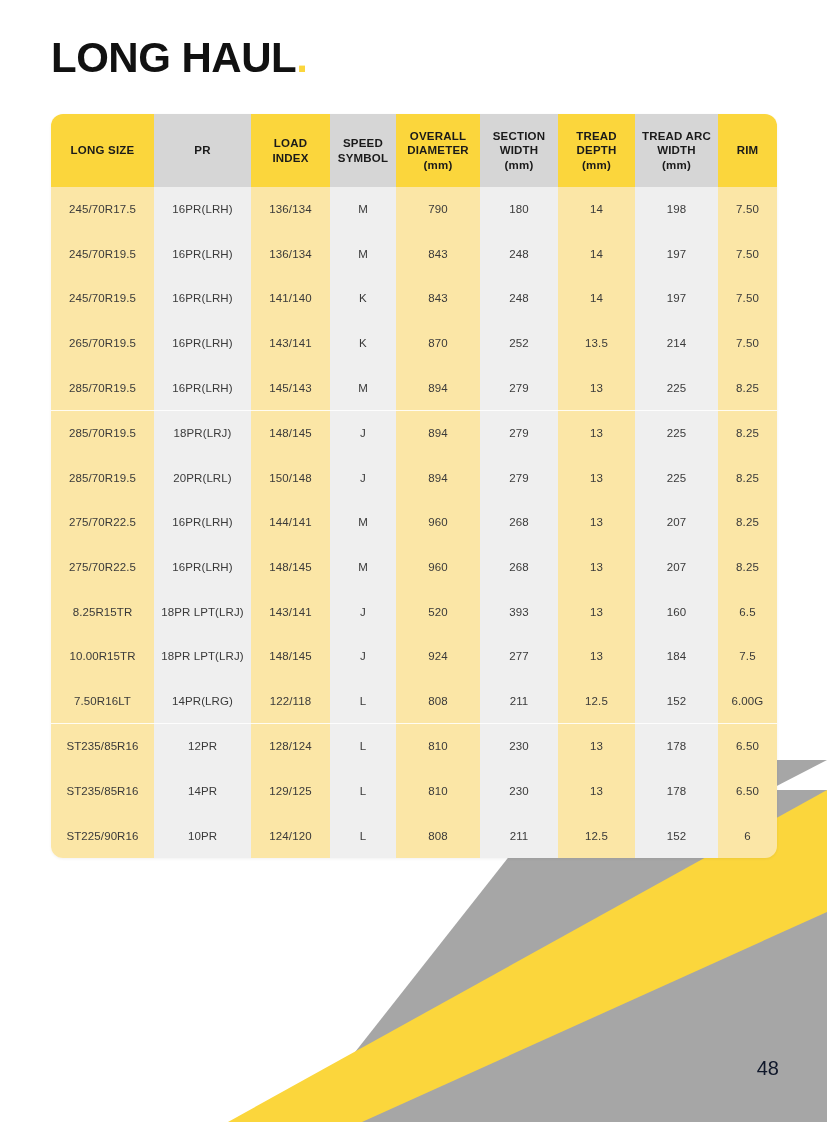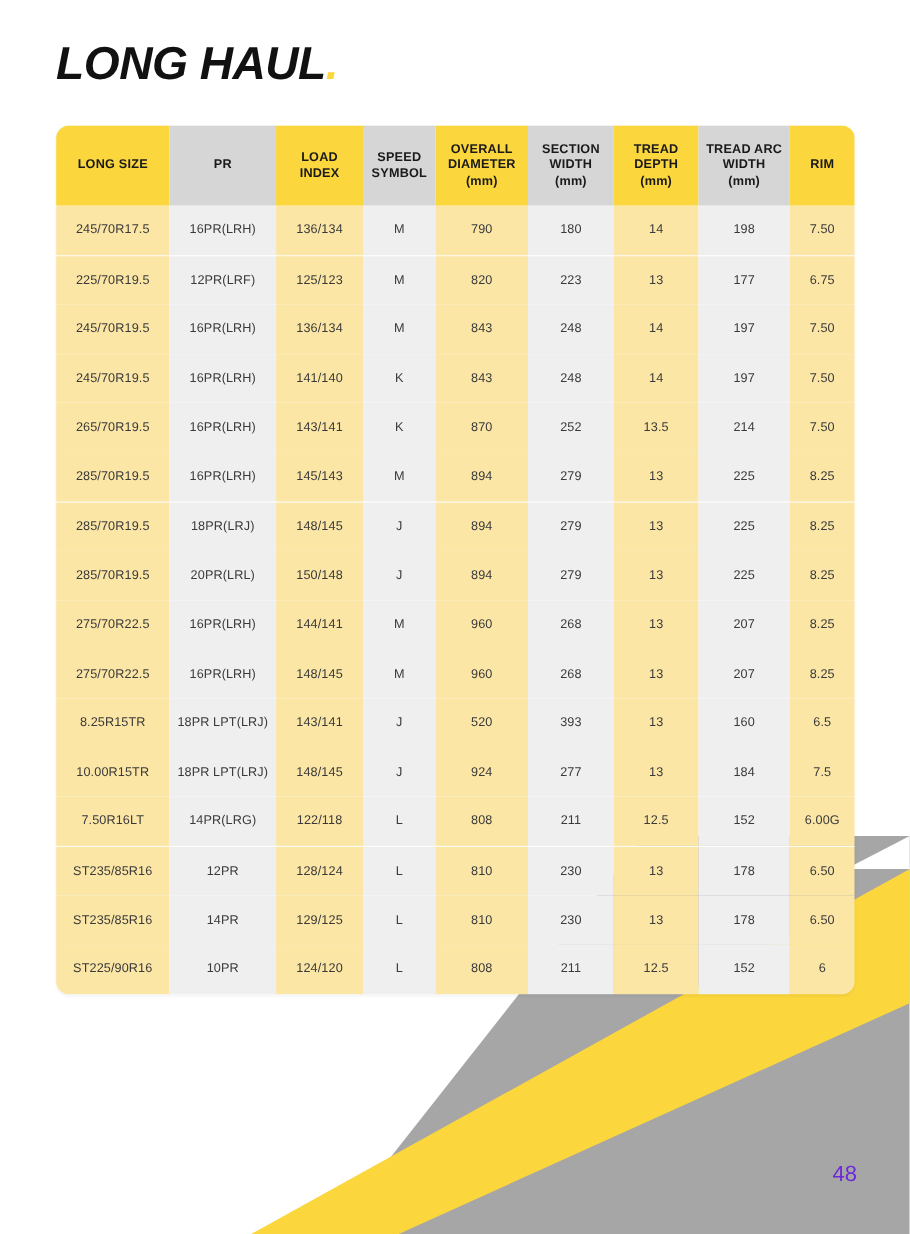--- a/index.html
+++ b/index.html
@@ -28,21 +28,20 @@
   #page-title {
     position: absolute;
     left: 51px;
     top: 34px;
     font-size: 42px;
     font-weight: bold;
     letter-spacing: -0.5px;
     color: #111111;
     z-index: 3;
     white-space: nowrap;
-    font-style: italic;
   }
   #page-title .dot {
     color: #FBD63C;
   }
 
   
   #tire-table-wrap {
     position: absolute;
     left: 51px;
     top: 114px;
@@ -89,21 +88,21 @@
   tbody tr.grp td {
     border-top: 1px solid rgba(255,255,255,0.85);
   }
 
   
   #page-number {
     position: absolute;
     right: 48px;
     top: 1057px;
     font-size: 20px;
-    color: #6d28d9;
+    color: #0f172a;
     z-index: 3;
   }
 </style>
 </head>
 <body>
 
 <svg id="deco-layer" viewBox="0 0 827 1122" width="827" height="1122" xmlns="http://www.w3.org/2000/svg">
 
   <polygon points="827,760 827,1122 300,1122 585,760" fill="#A6A6A6"></polygon>
 
@@ -147,31 +146,20 @@
           <td class="c-y">245/70R17.5</td>
           <td class="c-g">16PR(LRH)</td>
           <td class="c-y">136/134</td>
           <td class="c-g">M</td>
           <td class="c-y">790</td>
           <td class="c-g">180</td>
           <td class="c-y">14</td>
           <td class="c-g">198</td>
           <td class="c-y">7.50</td>
         </tr>
-        <tr class="grp">
-          <td class="c-y">225/70R19.5</td>
-          <td class="c-g">12PR(LRF)</td>
-          <td class="c-y">125/123</td>
-          <td class="c-g">M</td>
-          <td class="c-y">820</td>
-          <td class="c-g">223</td>
-          <td class="c-y">13</td>
-          <td class="c-g">177</td>
-          <td class="c-y">6.75</td>
-        </tr>
         <tr>
           <td class="c-y">245/70R19.5</td>
           <td class="c-g">16PR(LRH)</td>
           <td class="c-y">136/134</td>
           <td class="c-g">M</td>
           <td class="c-y">843</td>
           <td class="c-g">248</td>
           <td class="c-y">14</td>
           <td class="c-g">197</td>
           <td class="c-y">7.50</td>

